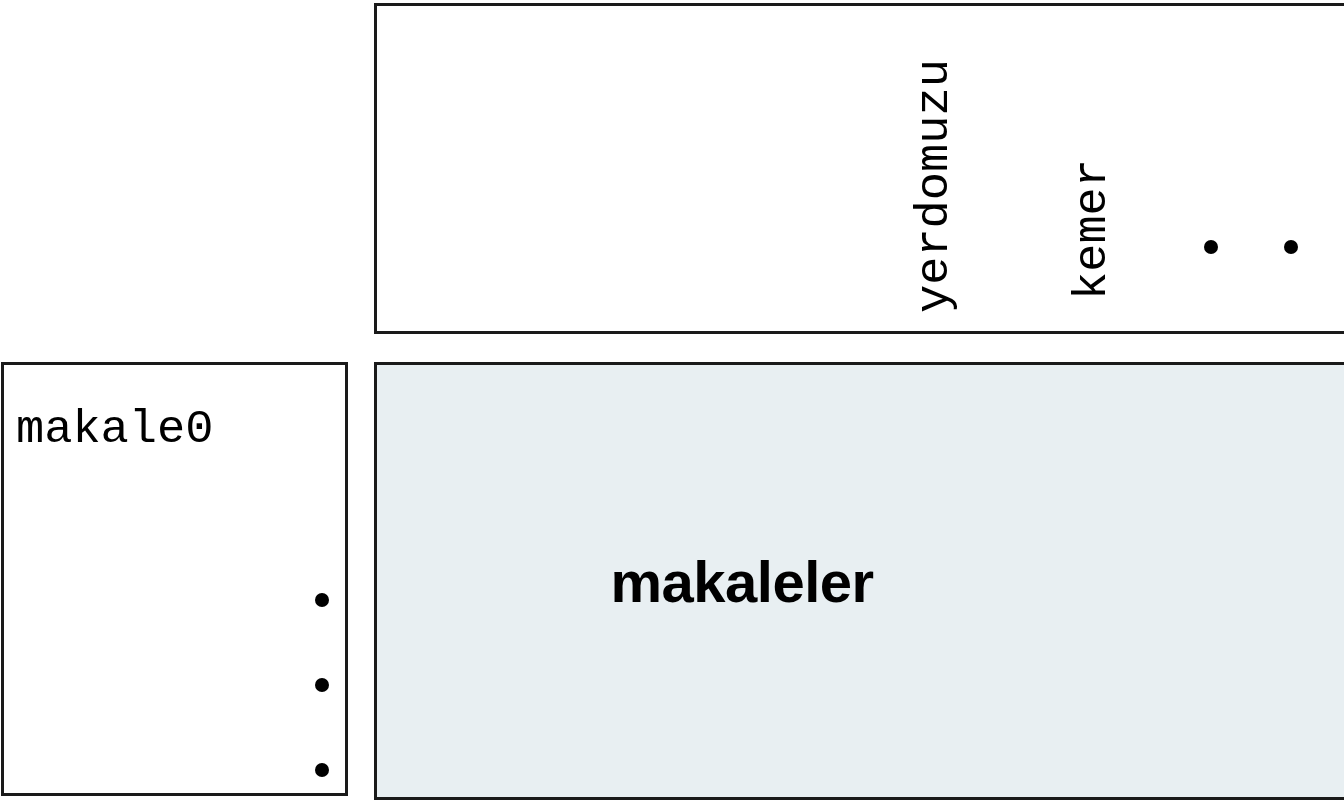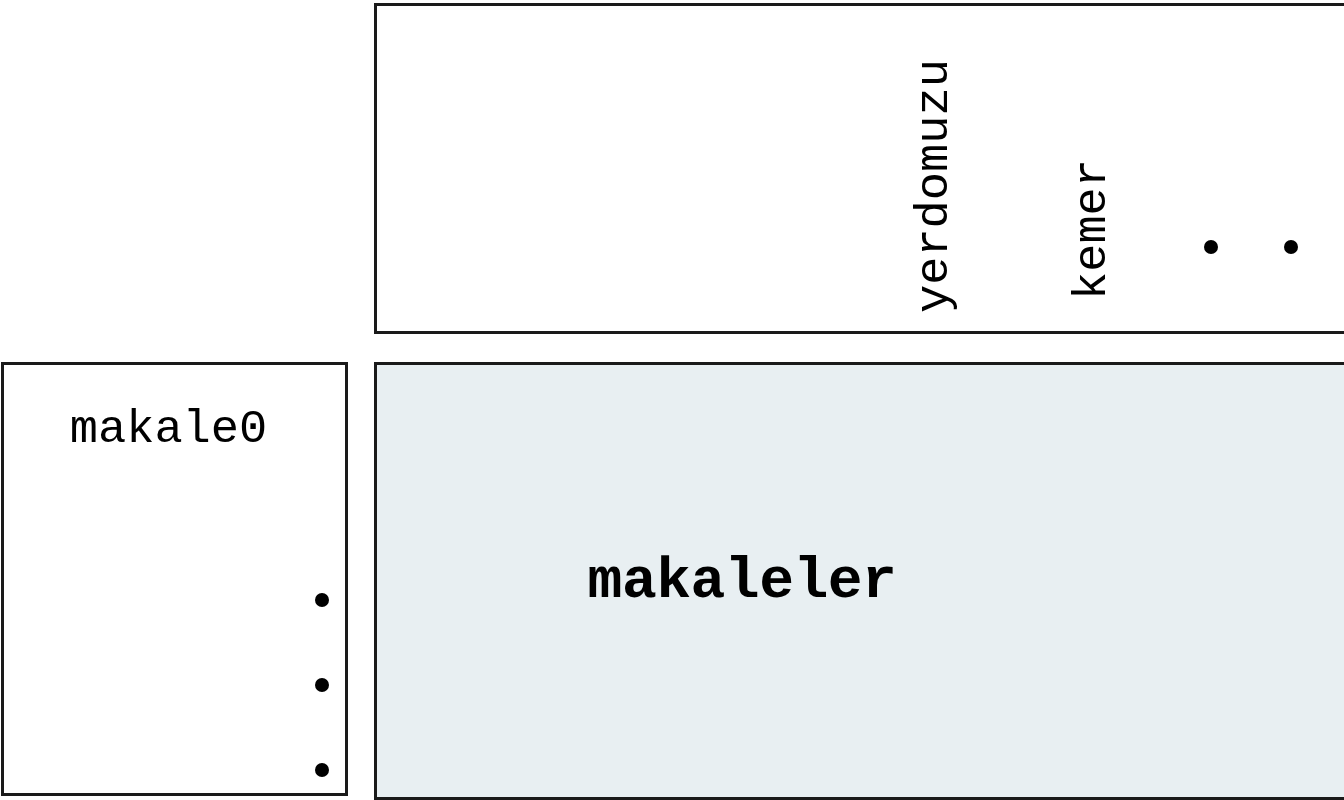--- a/index.html
+++ b/index.html
@@ -85,22 +85,22 @@
   .h-ellipsis .dot:nth-child(3) { left: 162px; }
 
   
   #docs-list {
     position: absolute;
     left: 0;
     top: 0;
     width: 100%;
     height: 100%;
     box-sizing: border-box;
-    padding: 22px 12px 0 0;
-    text-align: center;
+    padding: 22px 12px 0 12px;
+    text-align: left;
   }
   .doc-label {
     display: block;
     font-family: "Liberation Mono", "DejaVu Sans Mono", monospace;
     font-size: 47px;
     line-height: 1.83;
     color: #000000;
     white-space: nowrap;
   }
 
@@ -129,21 +129,21 @@
     position: absolute;
     left: 0;
     top: 0;
     width: 100%;
     height: 100%;
     display: flex;
     align-items: center;
     justify-content: center;
   }
   #matrix-caption .caption-text {
-    font-family: Liberation Mono, monospace;
+    font-family: Liberation Sans, sans-serif;
     font-weight: bold;
     font-size: 58px;
     color: #000000;
     letter-spacing: -0.5px;
     
     transform: translateX(-122px);
   }
 </style>
 </head>
 <body>

